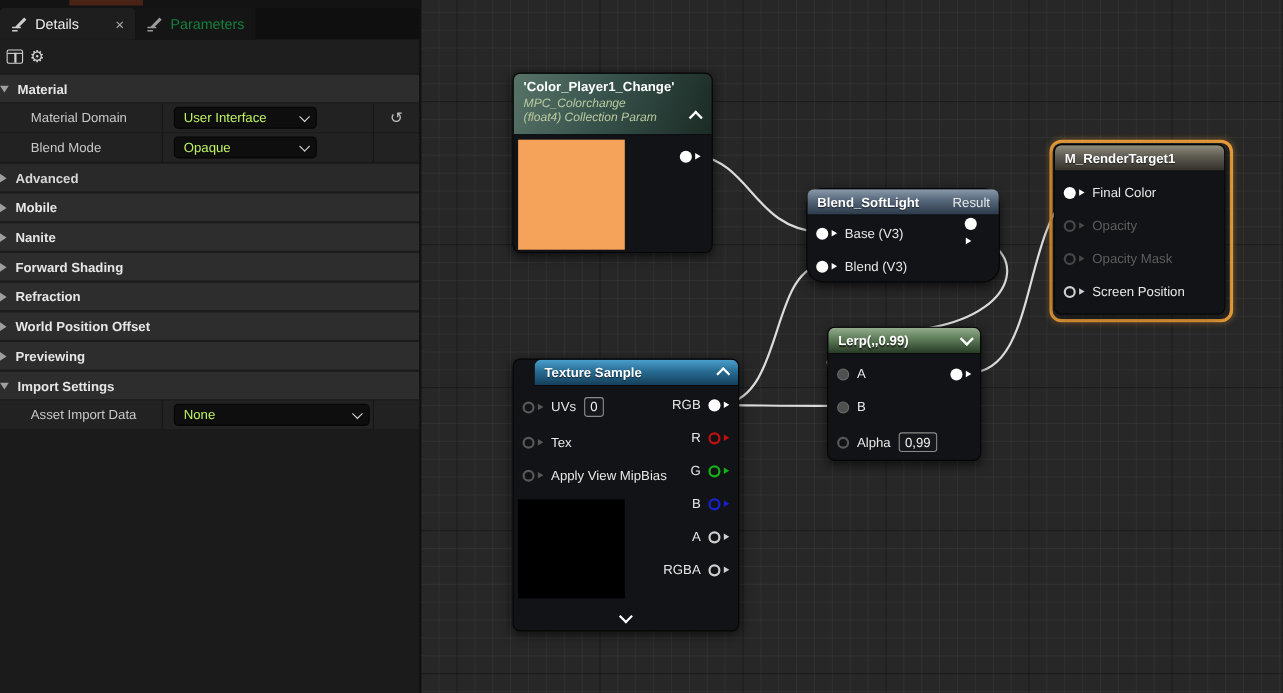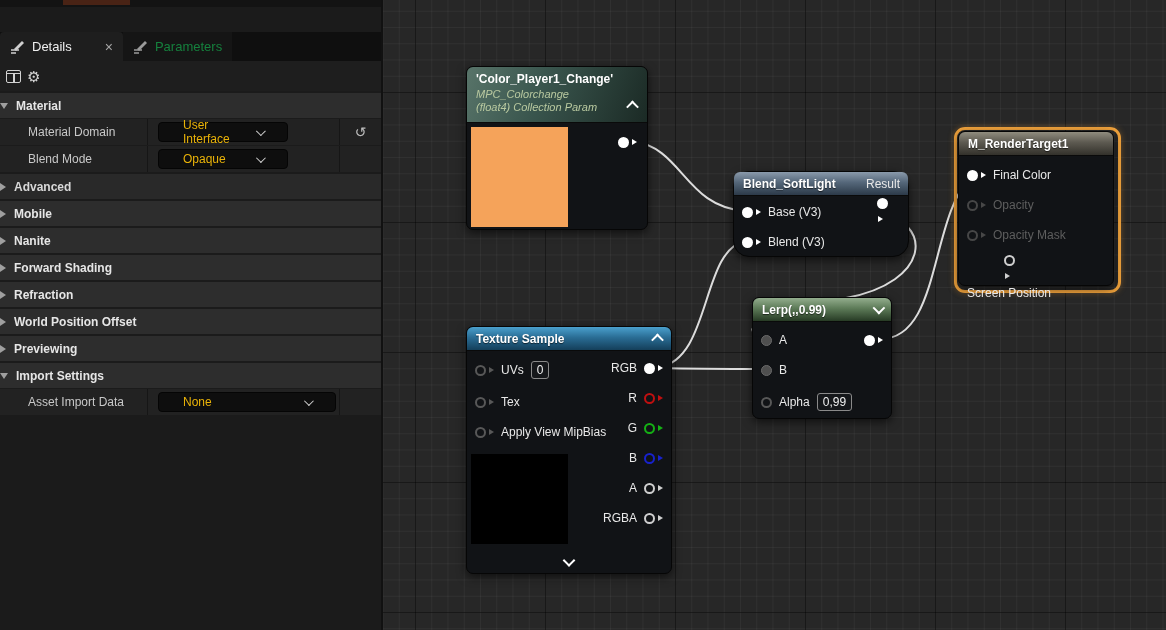--- a/index.html
+++ b/index.html
@@ -6,21 +6,21 @@
   html,body { width:1166px; height:630px; overflow:hidden; background:#1a1a1a;
     font-family:"Liberation Sans", sans-serif; }
   .app { position:relative; width:1166px; height:630px; }
 
   
   .left-panel { position:absolute; left:0; top:0; width:383px; height:630px;
     background:#1b1b1b; border-right:2px solid #111; z-index:5; }
   .topstrip { position:relative; height:7px; background:#131313; }
   .topstrip .brown { position:absolute; left:63px; top:0; width:67px; height:5px; background:#49231า5; background:#492315; }
 
-  .tabbar { display:flex; height:29px; background:#0f0f0f; align-items:stretch;margin-top:25px; }
+  .tabbar { display:flex; height:29px; background:#0f0f0f; align-items:stretch; }
   .tab { display:flex; align-items:center; gap:7px; padding:0 10px; font-size:13px; color:#cfcfcf; }
   .tab.active { background:#1e1e1e; color:#efefef; border-radius:4px 4px 0 0; }
   .tab.inactive { background:#151515; color:#15803d; }
   .tab .close { margin-left:26px; color:#a8a8a8; font-size:14px; line-height:1; }
   .pencil-icon { width:15px; height:14px; display:inline-block; }
 
   .searchrow { height:30px; background:#1e1e1e; display:flex; align-items:center; padding:0 6px; gap:6px; }
   .search-pill { flex:0 0 auto; width:322px; height:22px; background:#0c0c0c; border:1px solid #2c2c2c;
     border-radius:11px; display:flex; align-items:center; padding:0 8px; gap:6px; }
   .search-pill input { background:transparent; border:none; outline:none; color:#cfcfcf; font-size:12px; width:250px; }
@@ -36,22 +36,22 @@
   .props { position:relative; }
   .cat-row { height:25px; margin-top:2px; background:#2d2d2d; display:flex; align-items:center; gap:8px;
     color:#e6e6e6; font-size:12px; font-weight:bold; }
   .cat-row.sub { background:#292929; color:#d8d8d8; }
   .tri-right { width:0; height:0; border-left:6px solid #9f9f9f; border-top:4px solid transparent; border-bottom:4px solid transparent; }
   .tri-down { width:0; height:0; border-top:6px solid #9f9f9f; border-left:4px solid transparent; border-right:4px solid transparent; }
   .prop-row { height:26px; margin-top:1px; background:#222222; display:flex; align-items:center; position:relative; }
   .prop-label { width:148px; padding-left:28px; color:#c9c9c9; font-size:12px; border-right:1px solid #161616; align-self:stretch; display:flex; align-items:center; }
   .prop-value { flex:1; display:flex; align-items:center; padding-left:10px; align-self:stretch; border-right:1px solid #161616; }
   .prop-extra { width:41px; display:flex; align-items:center; justify-content:center; color:#bdbdbd; font-size:14px; }
-  .combo { height:20px; background:#0e0e0e; border:1px solid #050505; border-radius:4px; color:#eab308; font-size:12px;
-    display:flex; align-items:center; justify-content:space-between; padding:0 24px; }
+  .combo { height:20px; background:#0e0e0e; border:1px solid #050505; border-radius:4px; color:#bef264; font-size:12px;
+    display:flex; align-items:center; justify-content:space-between; padding:0 8px; }
   .combo.w130 { width:130px; }
   .combo.w178 { width:178px; }
   .chev-down { width:7px; height:7px; border-right:1.8px solid #cfcfcf; border-bottom:1.8px solid #cfcfcf; transform:rotate(45deg) translateY(-2px); }
 
   
   .graph { position:absolute; left:383px; top:0; width:783px; height:630px; background-color:#272727;
     background-image:
       linear-gradient(to right, rgba(0,0,0,.5) 1px, transparent 1px),
       linear-gradient(to bottom, rgba(0,0,0,.5) 1px, transparent 1px),
       linear-gradient(to right, rgba(255,255,255,.045) 1px, transparent 1px),
@@ -257,21 +257,21 @@
           <span class="tail tail-white"></span>
         <span class="plabel">Blend (V3)</span>
       </div>
       <div class="prow right" style="right:8px; top:30px;flex-direction:column;">
         <span class="plabel">Result</span>
         <span class="pin pin-filled-white"></span>
           <span class="tail tail-white"></span>
       </div>
     </div>
 
-    <div class="node" style="left:83px; top:326px; width:206px; height:248px;">
+    <div class="node" style="left:83px; top:326px; width:206px; height:248px;padding-left:19px;">
       <div class="node-header hdr-texture">
         <span>Texture Sample</span>
         <span class="chev-up-w hdr-right"></span>
       </div>
       <div class="prow" style="left:8px; top:33px;">
         <span class="pin pin-ring-gray"></span>
           <span class="tail tail-gray"></span>
         <span class="plabel">UVs</span>
         <span class="valbox">0</span>
       </div>
@@ -356,21 +356,21 @@
       <div class="prow" style="left:8px; top:63px;">
         <span class="pin pin-ring-dim"></span>
           <span class="tail tail-dim"></span>
         <span class="plabel dim">Opacity</span>
       </div>
       <div class="prow" style="left:8px; top:93px;">
         <span class="pin pin-ring-dim"></span>
           <span class="tail tail-dim"></span>
         <span class="plabel dim">Opacity Mask</span>
       </div>
-      <div class="prow" style="left:8px; top:123px;flex-direction:column;">
+      <div class="prow" style="left:8px; top:123px;">
         <span class="pin pin-ring-light"></span>
           <span class="tail tail-light"></span>
         <span class="plabel">Screen Position</span>
       </div>
     </div>
 
   </div>
 </div>
 
 </body></html>

